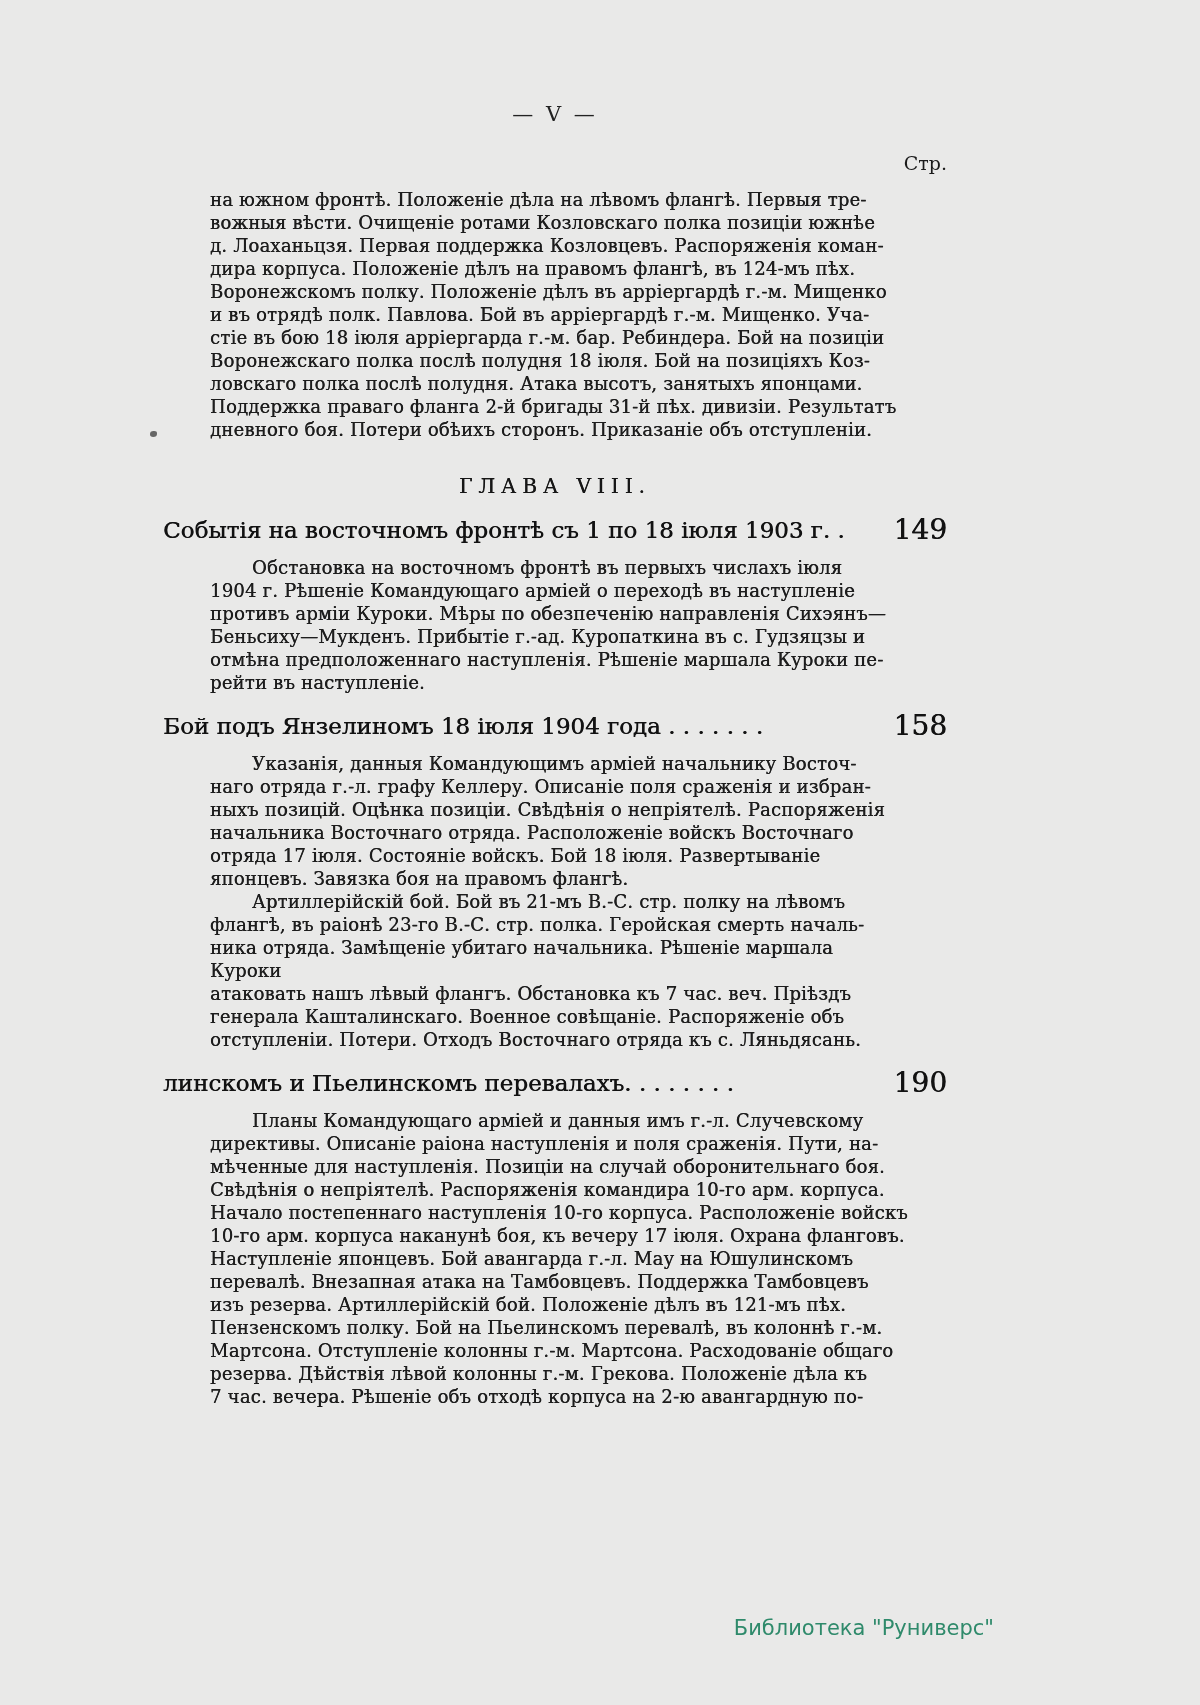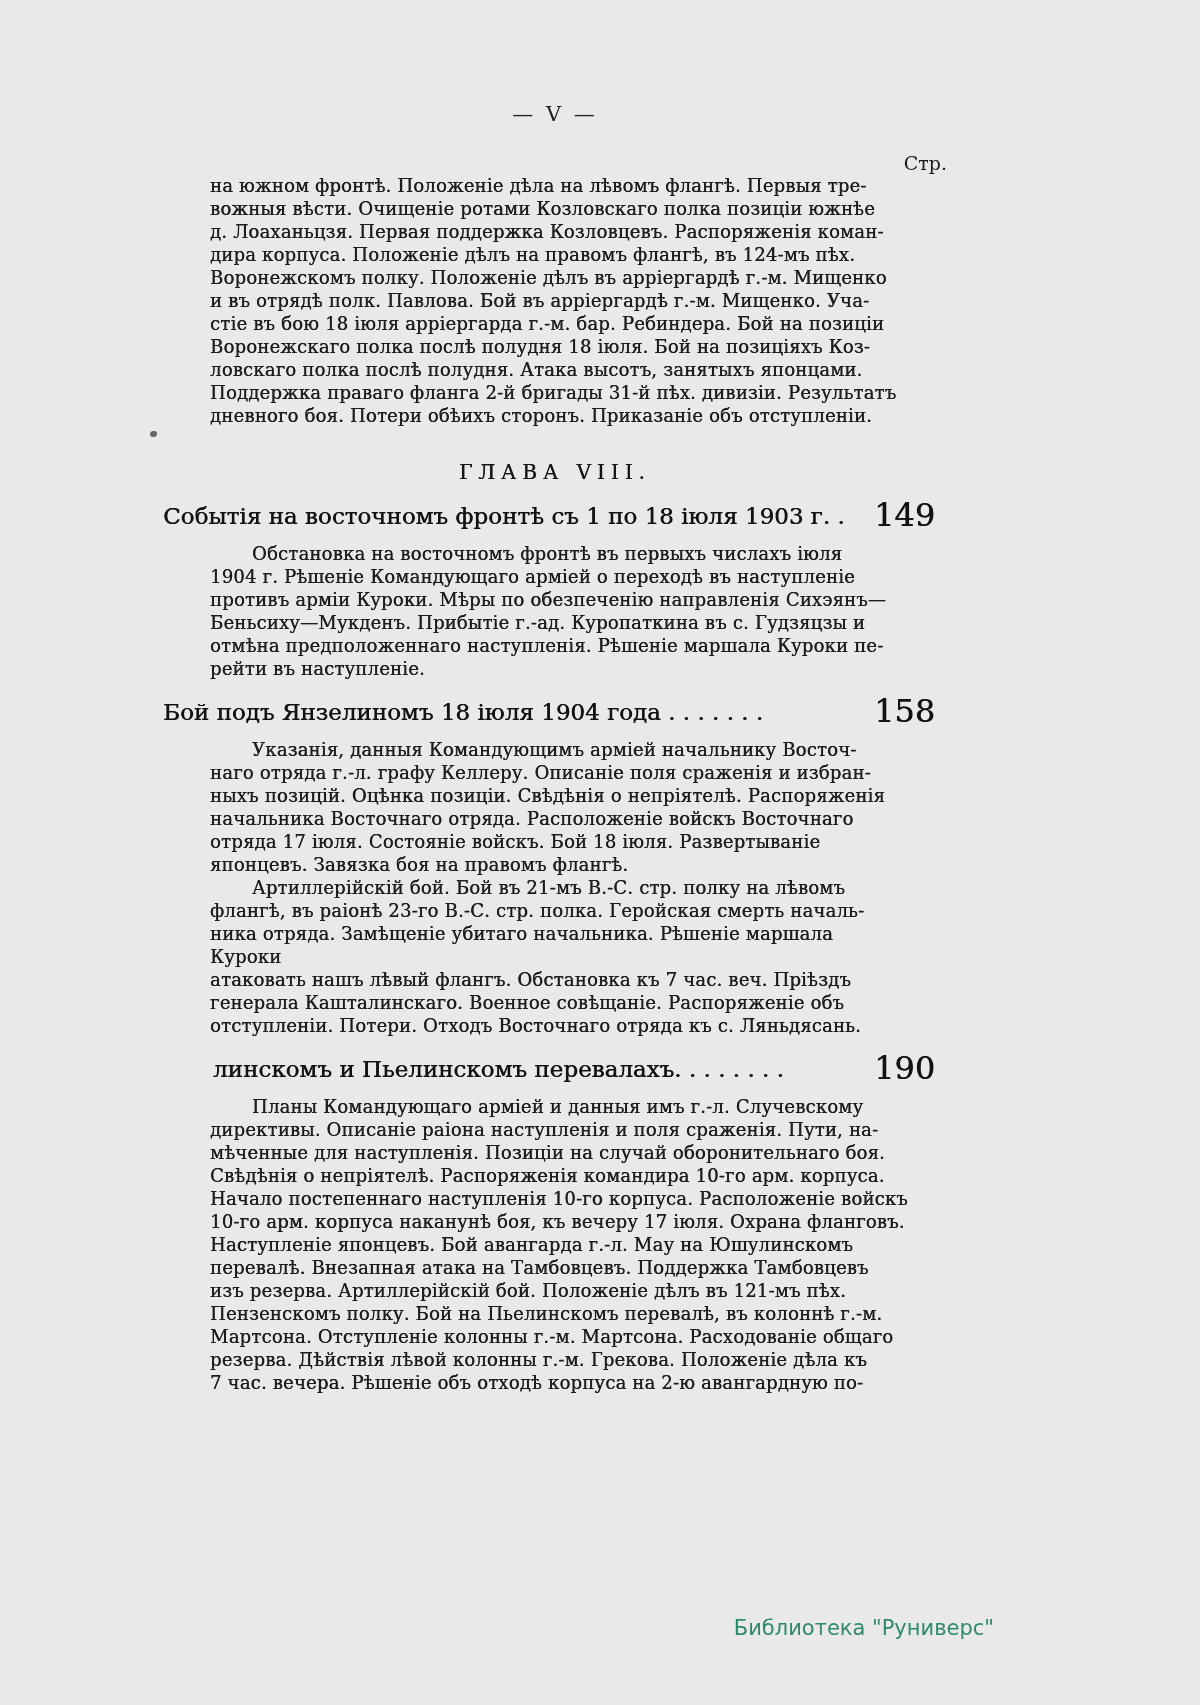--- a/index.html
+++ b/index.html
@@ -39,44 +39,44 @@
     white-space: pre-line;
     font-size: 18px;
     line-height: 23px;
     margin-left: 47px;
     width: 700px;
     text-align: left;
     letter-spacing: 0.2px;
     text-shadow: 0.3px 0 0 currentColor;
   }
   .para.indent { text-indent: 42px; }
-  .intro-para { margin-top: 0; }
+  .intro-para { margin-top: 14px; }
   .chapter-heading {
     margin-top: 33px;
     text-align: center;
     font-size: 20px;
     letter-spacing: 6px;
     color: #161616;
     text-shadow: 0.3px 0 0 currentColor;
   }
   .chapter-title {
     position: relative;
     margin-top: 16px;
     font-size: 23px;
     line-height: 33px;
     color: #121212;
     text-shadow: 0.5px 0 0 currentColor;
   }
   .chapter-title .tline { white-space: nowrap; }
-  .chapter-title .tline-indent { margin-left: 50px; }
+  .chapter-title .tline-indent { }
   .chapter-page {
     position: absolute;
-    right: 12px;
+    right: 0;
     bottom: 1px;
-    font-size: 32px;
+    font-size: 28px;
     text-shadow: 0.5px 0 0 currentColor;
   }
   .chapter-body { margin-top: 9px; }
   .section { margin-top: 0; }
   .sect-gap { margin-top: 24px; }
   .watermark {
     position: absolute;
     top: 1616px;
     right: 206px;
     font-family: "DejaVu Sans", "Liberation Sans", sans-serif;

